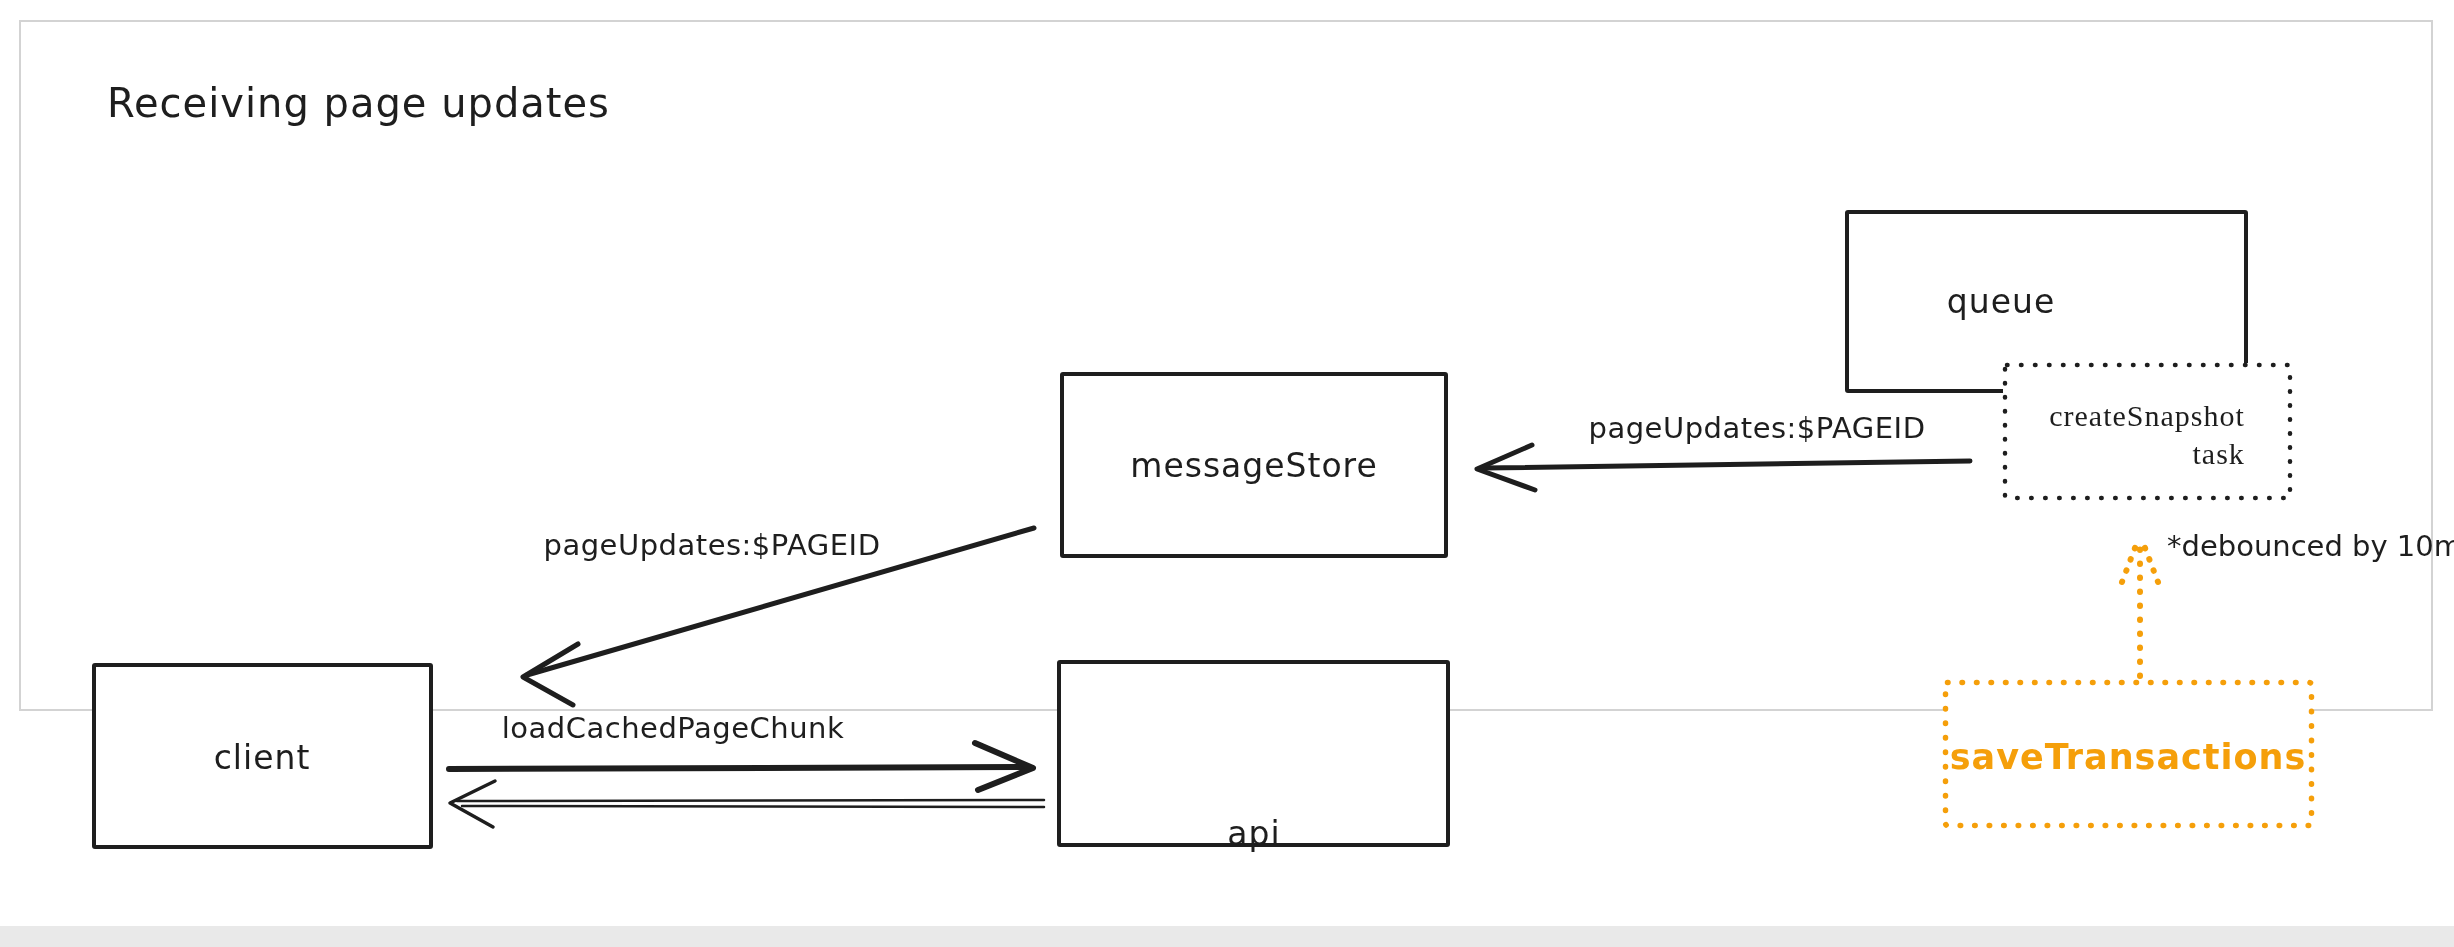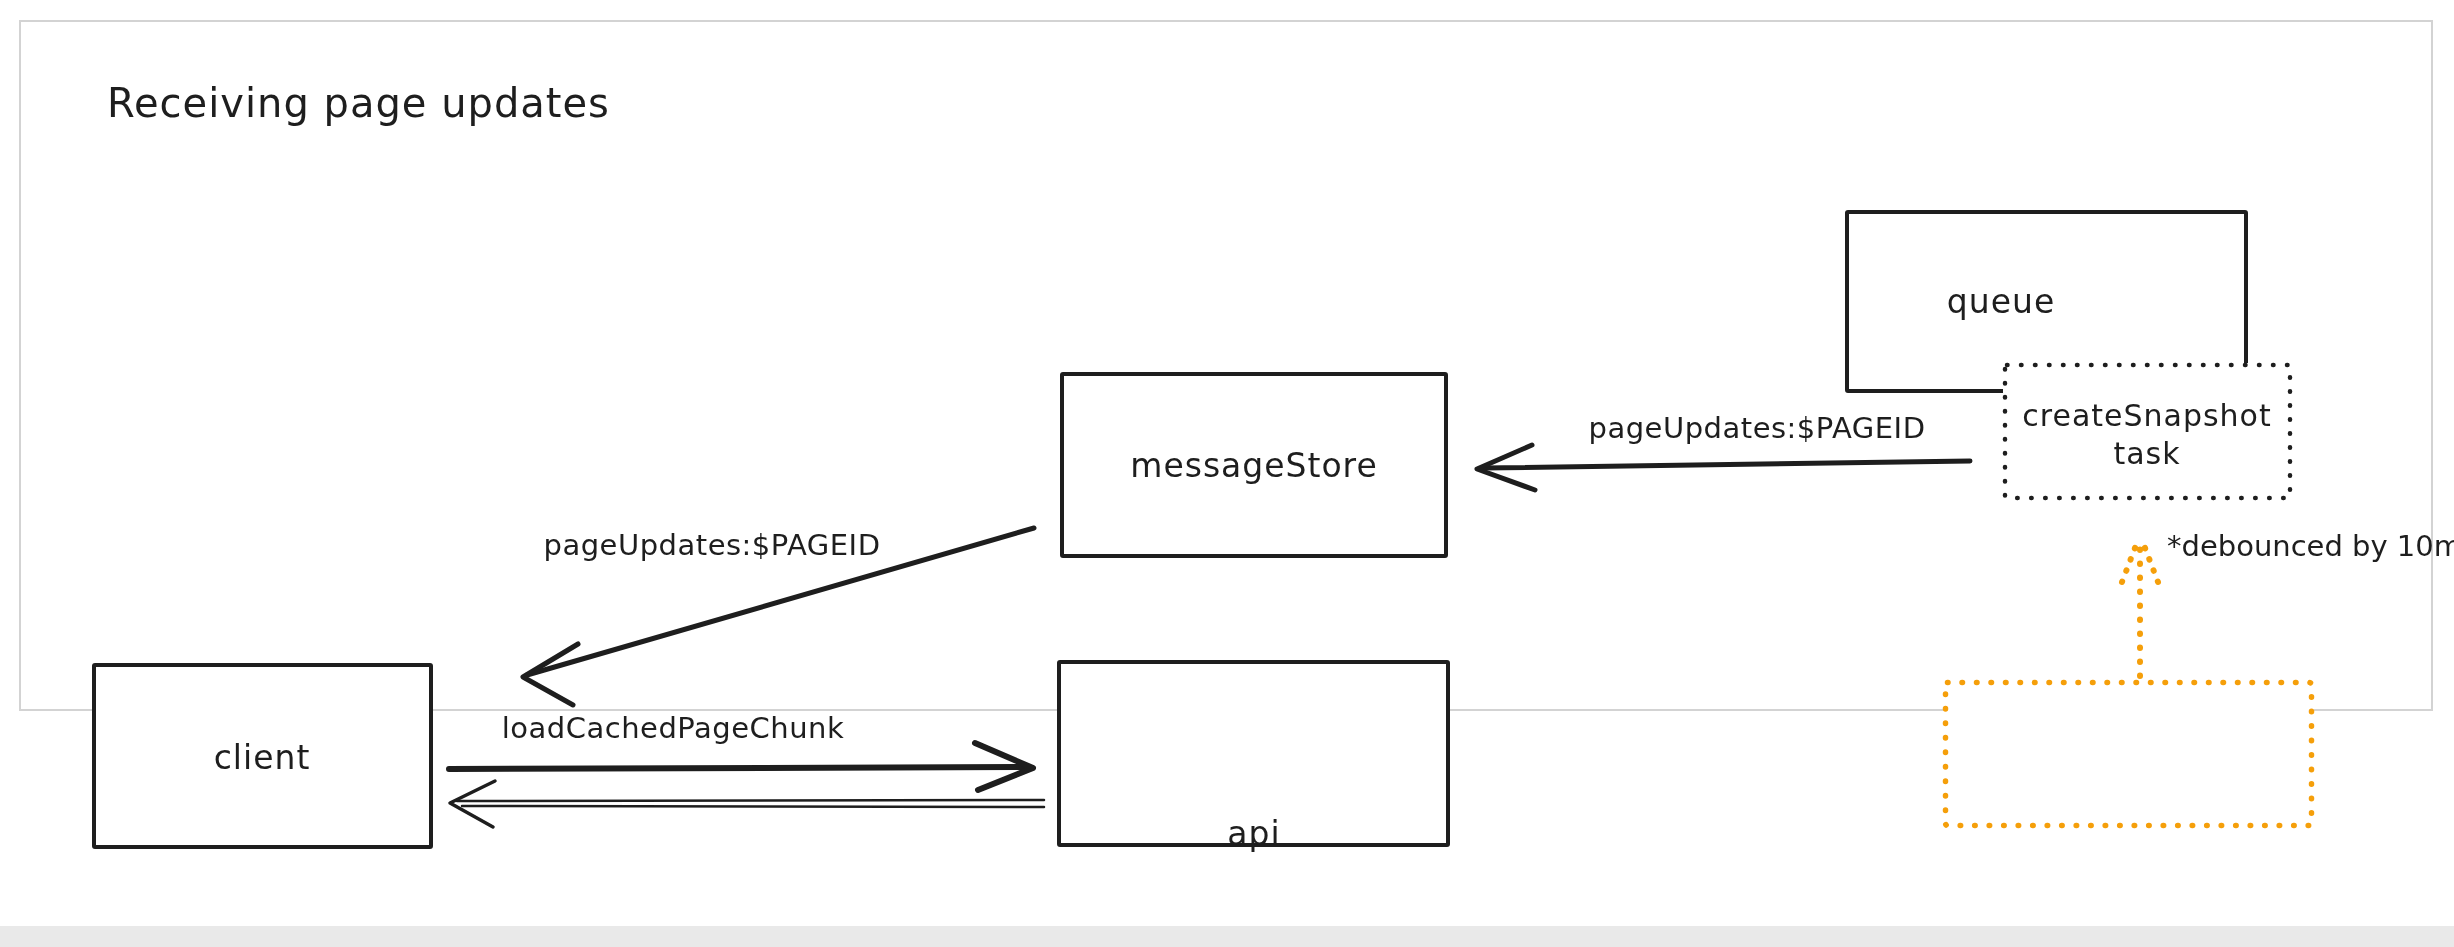--- a/index.html
+++ b/index.html
@@ -39,24 +39,24 @@
   .node-api{left:1057px;top:660px;width:393px;height:187px;z-index:1;}
   .node-save-transactions{left:1943px;top:680px;width:371px;height:148px;z-index:1;}
   
   svg.arrows{position:absolute;left:0;top:0;z-index:3;pointer-events:none;}
   .ink-stroke{stroke:var(--ink);fill:none;stroke-linecap:round;stroke-linejoin:round;}
   .orange-stroke{stroke:var(--accent-orange);fill:none;stroke-linecap:round;stroke-linejoin:round;}
   
   .label{
     position:absolute;z-index:4;white-space:nowrap;
     transform:translate(-50%,-50%);
-    font-size:33px;letter-spacing:1px;text-align:center;
+    font-size:33px;letter-spacing:1px;text-align:right;
   }
   .label-queue{left:2001px;top:301px;}
-  .label-create-snapshot{left:2147px;top:435px;font-size:30px;line-height:38px;}
+  .label-create-snapshot{left:2147px;top:435px;font-size:30px;line-height:38px;font-family:Liberation Serif, serif;}
   .label-message-store{left:1254px;top:465px;}
   .label-client{left:262px;top:757px;}
   .label-api{left:1254px;top:792px;margin-top:41px;}
   .label-save-transactions{
     left:2128px;top:757px;font-size:35px;line-height:47px;
     color:var(--accent-orange);font-weight:bold;
   }
   .edge-label{
     position:absolute;z-index:4;white-space:nowrap;
     transform:translate(-50%,-50%);
@@ -127,20 +127,21 @@
   <div>task</div>
 </div>
 
 <div class="label label-message-store">messageStore</div>
 
 <div class="label label-client">client</div>
 
 <div class="label label-api">api</div>
 
 <div class="label label-save-transactions">
+  <div>saveTransactions</div>
 </div>
 
 <div class="edge-label edge-label-qms">pageUpdates:$PAGEID</div>
 
 <div class="edge-label edge-label-msc">pageUpdates:$PAGEID</div>
 
 <div class="edge-label edge-label-capi">loadCachedPageChunk</div>
 
 <div class="debounce-note">*debounced by 10m</div>
 

